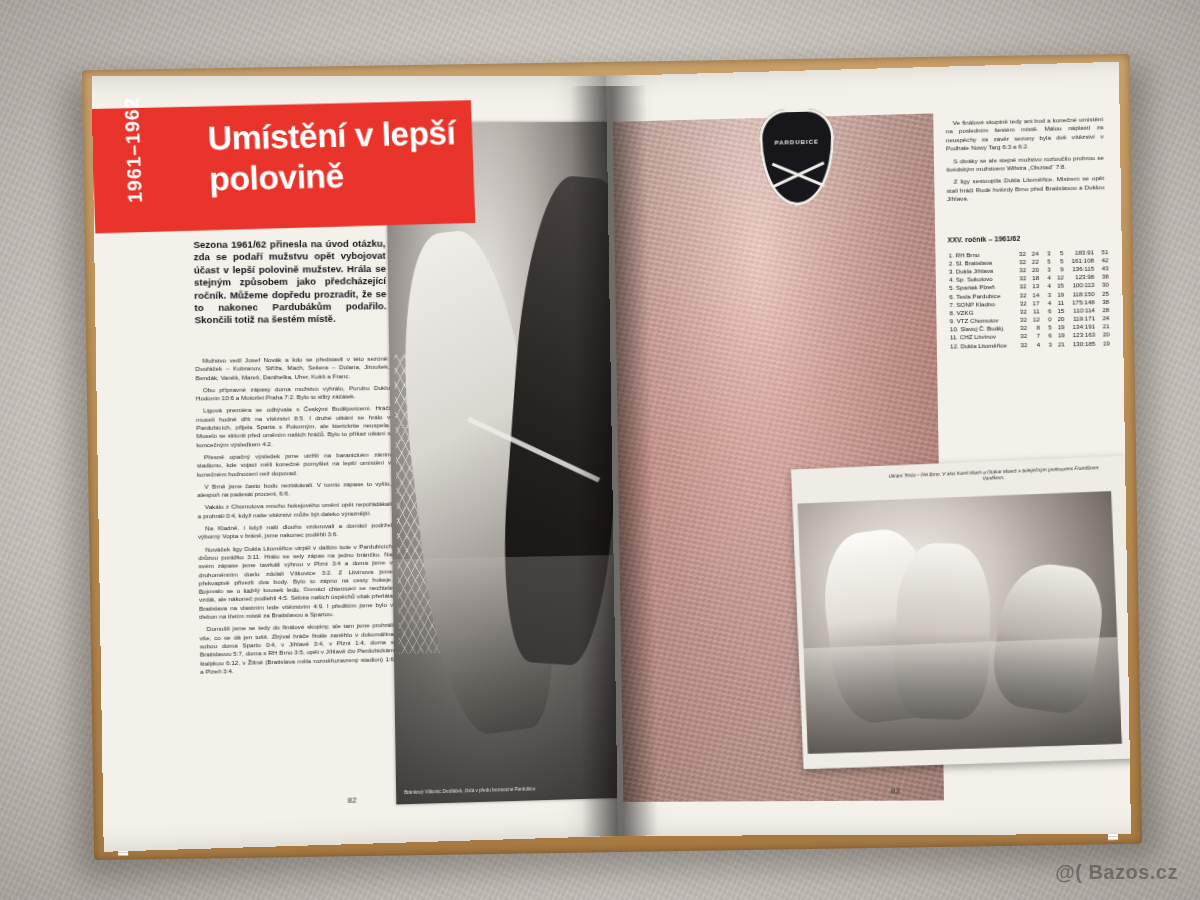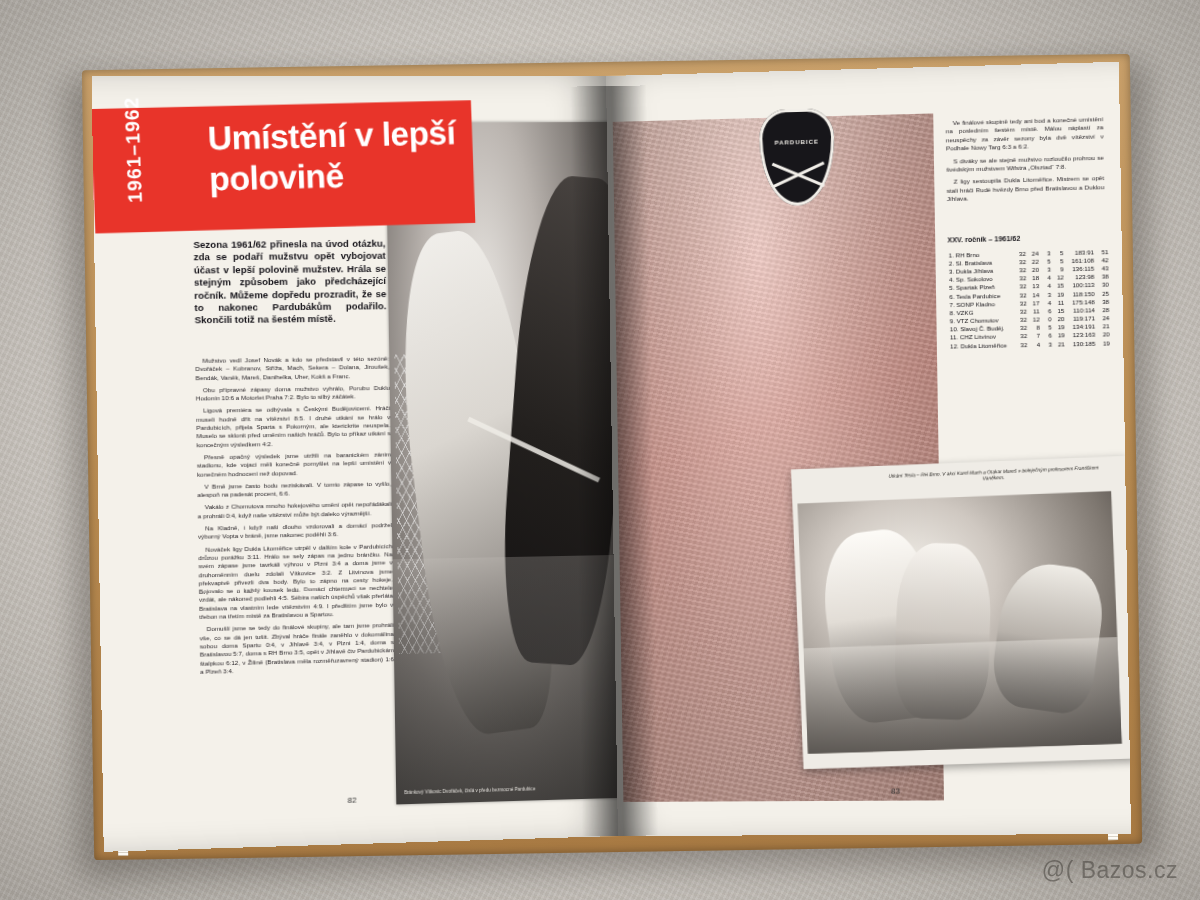--- a/index.html
+++ b/index.html
@@ -421,24 +421,25 @@
     top: 712px;
     font-size: 8px;
     color: #333;
     z-index: 8;
   }
   
   .watermark {
     position: absolute;
     right: 22px;
     bottom: 16px;
-    font-size: 23px;
+    font-size: 20px;
     color: rgba(70,65,60,0.55);
     letter-spacing: 0.5px;
     z-index: 60;
+    font-weight: bold;
   }
 </style>
 </head>
 <body>
 
 <div id="scene">
   <div class="cloth"></div>
   <div class="cloth-shadow"></div>
 
   <div class="book">

